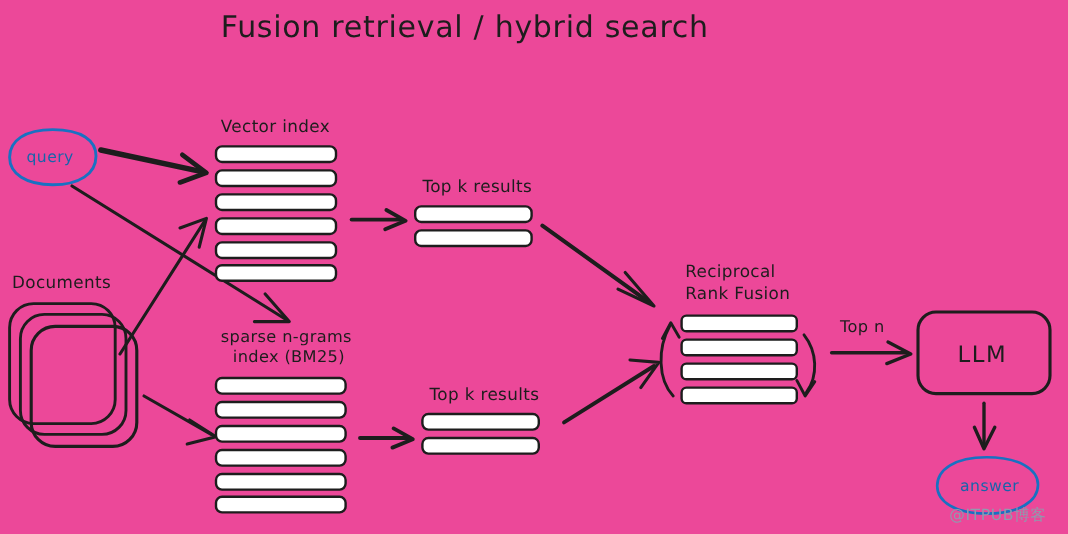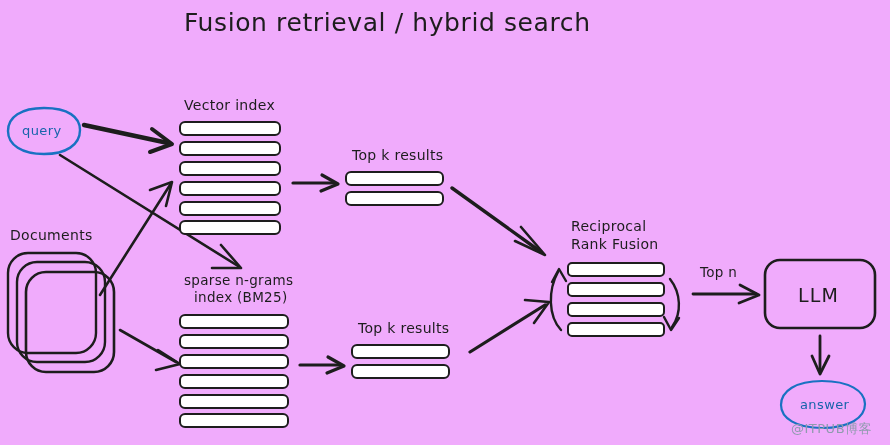--- a/index.html
+++ b/index.html
@@ -4,21 +4,21 @@
 <style>
   html, body {
     margin: 0;
     padding: 0;
     background: #ffffff;
   }
   #canvas {
     position: relative;
     width: 890px;
     height: 445px;
-    background: #f0abfc;
+    background: #ec4899;
     overflow: hidden;
     font-family: "DejaVu Sans", sans-serif;
   }
   svg.layer {
     position: absolute;
     left: 0;
     top: 0;
     width: 890px;
     height: 445px;
   }

